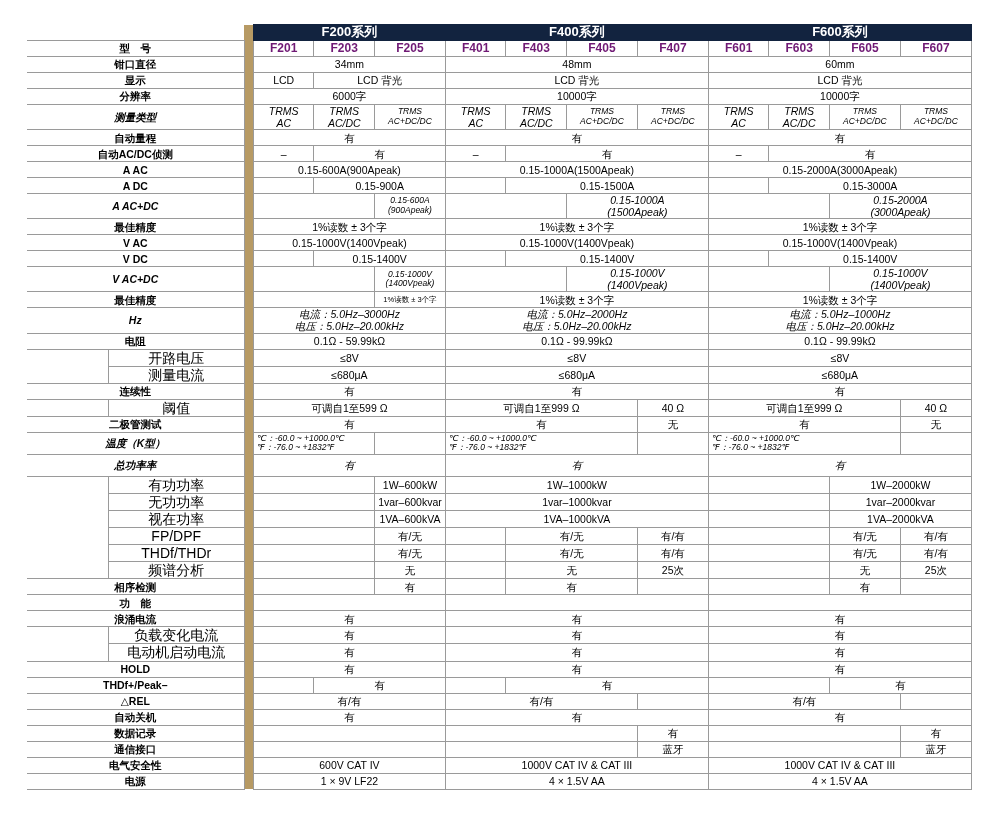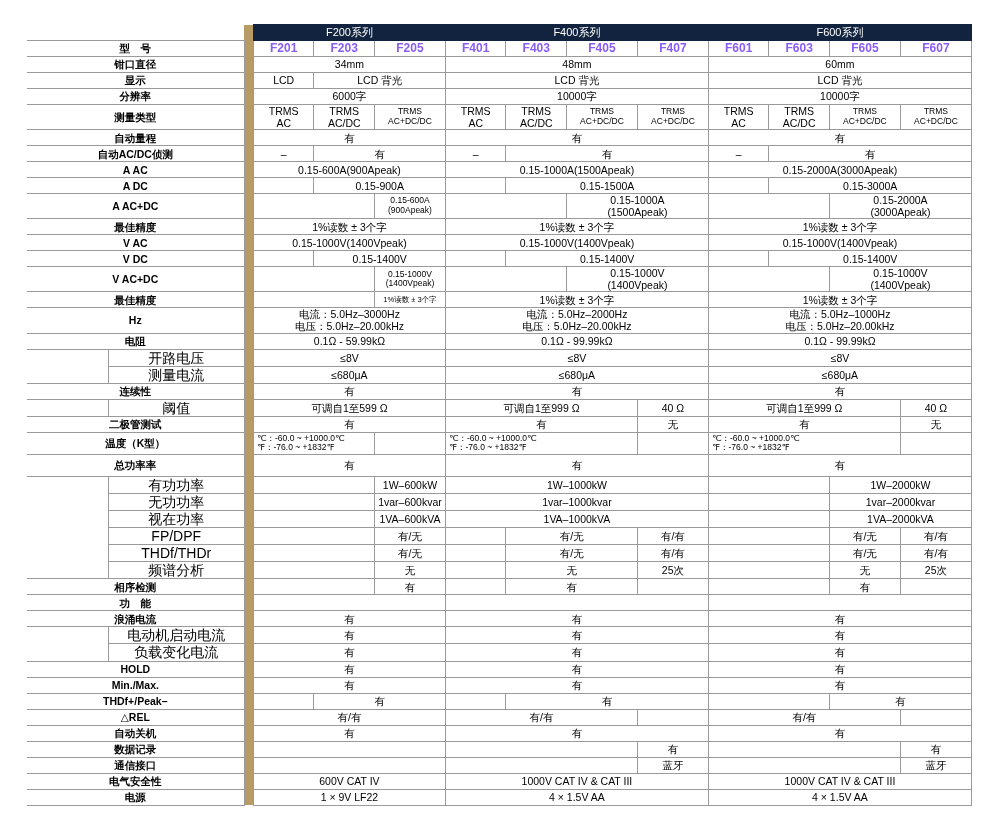--- a/index.html
+++ b/index.html
@@ -3,28 +3,28 @@
 <meta charset="utf-8">
 <style>
   html,body{margin:0;padding:0;background:#ffffff;}
   body{font-family:"Liberation Sans","DejaVu Sans",sans-serif;color:#000;}
   #page{position:relative;width:992px;height:836px;overflow:hidden;background:#fff;}
   table.spec{border-collapse:collapse;table-layout:fixed;position:absolute;left:27px;top:24px;width:945px;font-size:10.5px;}
   table.spec td{border:1px solid #9a9a9a;padding:0;text-align:center;vertical-align:middle;line-height:1.15;height:15px;overflow:hidden;white-space:nowrap;}
   .lbl{text-align:left;padding-left:3px;font-weight:bold;border-left:none !important;}
   .lbl2{text-align:left;padding-left:26px;font-size:14px;font-weight:normal;}
   .nb{border:none !important;}
-  .hdr-dark{background:#12233f;color:#fff;font-weight:normal;font-size:11px;border-color:#12233f !important;margin-left:8px;}
-  .model{color:#8b5cf6;font-weight:bold;font-size:12px;}
+  .hdr-dark{background:#12233f;color:#fff;font-weight:bold;font-size:13px;border-color:#12233f !important;margin-left:8px;}
+  .model{color:#701a75;font-weight:bold;font-size:12px;}
   .gold{background:#b79a64;border-top:none;border-bottom:none;}
   .small{font-size:8.5px;}
   .tiny{font-size:7.5px;}
   .two-line{white-space:normal;line-height:1.1;}
   .blank{border-left:none;border-right:none;}
-  .rowtall{height:22px;}
+  .rowtall{height:22px;font-style:italic;}
 </style>
 </head>
 <body>
 
 <div id="page">
 <table class="spec">
   <colgroup>
     <col style="width:78px">
         <col style="width:130px">
         <col style="width:9px">
@@ -456,51 +456,44 @@
   <tr>
     <td class="lbl" colspan="2">浪涌电流</td>
     <td class="gold nb"></td>
     <td colspan="3">有</td>
     <td colspan="4">有</td>
     <td colspan="4">有</td>
   </tr>
 
   <tr>
     <td class="nb"></td>
+    <td class="lbl2">负载变化电流</td>
+    <td class="gold nb"></td>
+    <td colspan="3">有</td>
+    <td colspan="4">有</td>
+    <td colspan="4">有</td>
+  </tr>
+
+  <tr>
+    <td class="nb"></td>
     <td class="lbl2">电动机启动电流</td>
     <td class="gold nb"></td>
     <td colspan="3">有</td>
     <td colspan="4">有</td>
     <td colspan="4">有</td>
   </tr>
 
   <tr>
-    <td class="nb"></td>
-    <td class="lbl2">负载变化电流</td>
-    <td class="gold nb"></td>
-    <td colspan="3">有</td>
-    <td colspan="4">有</td>
-    <td colspan="4">有</td>
-  </tr>
-
-  <tr>
     <td class="lbl" colspan="2">HOLD</td>
     <td class="gold nb"></td>
     <td colspan="3">有</td>
     <td colspan="4">有</td>
     <td colspan="4">有</td>
   </tr>
 
-  <tr>
-    <td class="lbl" colspan="2">Min./Max.</td>
-    <td class="gold nb"></td>
-    <td colspan="3">有</td>
-    <td colspan="4">有</td>
-    <td colspan="4">有</td>
-  </tr>
 
   <tr>
     <td class="lbl" colspan="2">THDf+/Peak–</td>
     <td class="gold nb"></td>
     <td class="blank"></td>
     <td colspan="2">有</td>
     <td class="blank"></td>
     <td colspan="3">有</td>
     <td colspan="2" class="blank"></td>
     <td colspan="2">有</td>

